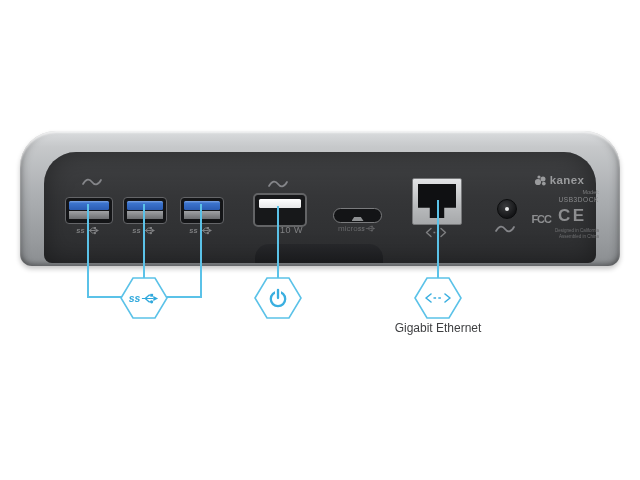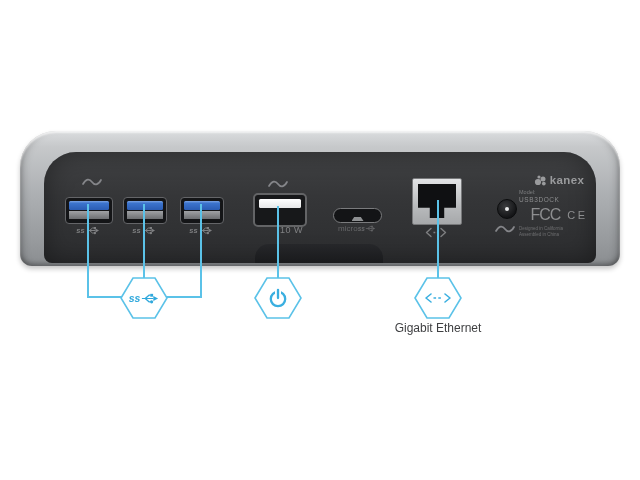--- a/index.html
+++ b/index.html
@@ -51,28 +51,28 @@
 
   
   .sslabel{display:flex;align-items:center;justify-content:center;gap:1px;
            color:#7e7f81;font-size:7.5px;font-style:italic;font-weight:bold;}
   .lbl-10w{left:209px;top:73px;width:50px;text-align:right;color:#808183;font-size:9px;letter-spacing:.5px;}
   .lbl-micro{left:282px;top:72px;width:62px;display:flex;align-items:center;justify-content:center;gap:0;
            color:#646567;font-size:8px;}
   .lbl-micro .ssm{font-size:6.5px;font-style:italic;font-weight:bold;color:#646567;}
 
   
-  .brand{left:475px;top:22px;width:80px;text-align:left;color:#9a9b9d;}
+  .brand{left:475px;top:22px;width:80px;text-align:right;color:#9a9b9d;}
   .brand .logo-row{display:flex;align-items:center;justify-content:center;gap:3px;}
   .brand .word{font-size:11.5px;font-weight:600;letter-spacing:.4px;color:#9a9b9d;}
   .brand .model-l{margin-top:3px;font-size:5.5px;color:#7c7d7f;}
   .brand .model-n{margin-top:1px;font-size:6.5px;letter-spacing:.6px;color:#8b8c8e;}
   .brand .certs{margin-top:3px;display:flex;justify-content:center;align-items:center;gap:7px;}
-  .brand .fcc{font-size:16px;font-weight:normal;letter-spacing:-1px;color:#8d8e90;}
-  .brand .ce{font-size:11px;font-weight:400;letter-spacing:2.5px;color:#8d8e90;}
+  .brand .fcc{font-size:11px;font-weight:bold;letter-spacing:-1px;color:#8d8e90;margin-top:6px;}
+  .brand .ce{font-size:17px;font-weight:700;letter-spacing:2.5px;color:#8d8e90;}
   .brand .origin{margin-top:2px;font-size:4.5px;line-height:5.5px;color:#6e6f71;}
 
   
   .vline{width:2px;background:#5bc2e8;}
   .hline{height:2px;background:#5bc2e8;}
   .hexwrap{width:48px;height:44px;}
   .hex-content{display:flex;align-items:center;justify-content:center;}
   .hex-ss{color:#2fa8dc;font-size:10.5px;font-style:italic;font-weight:bold;}
   .callout-label{top:322px;width:180px;text-align:center;color:#3e3f41;font-size:12px;line-height:13px;}
 </style>

